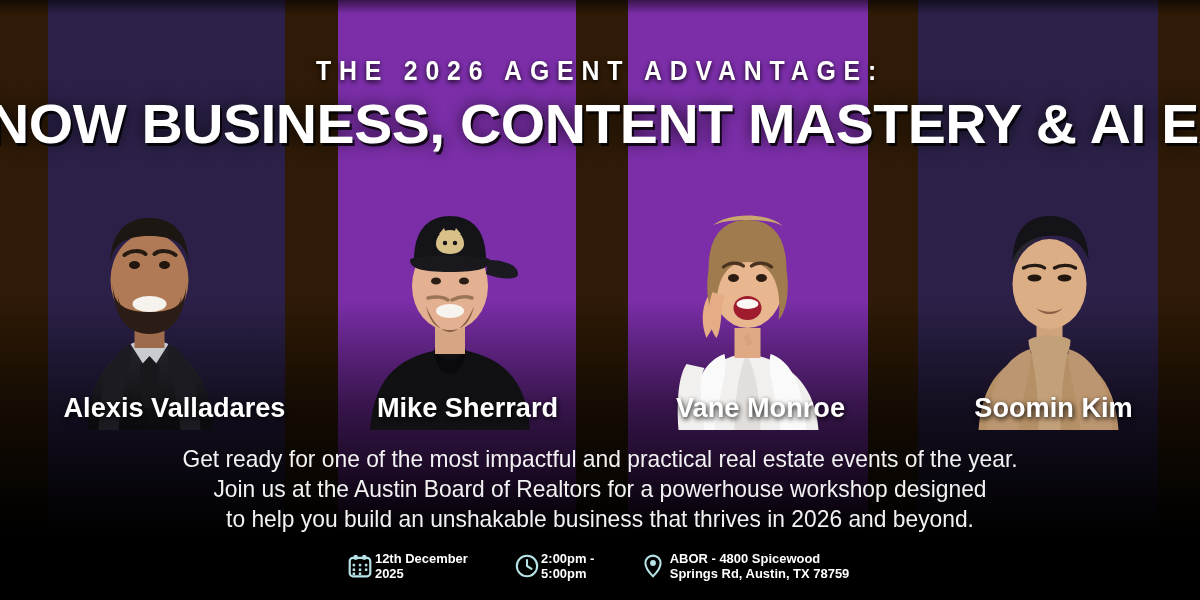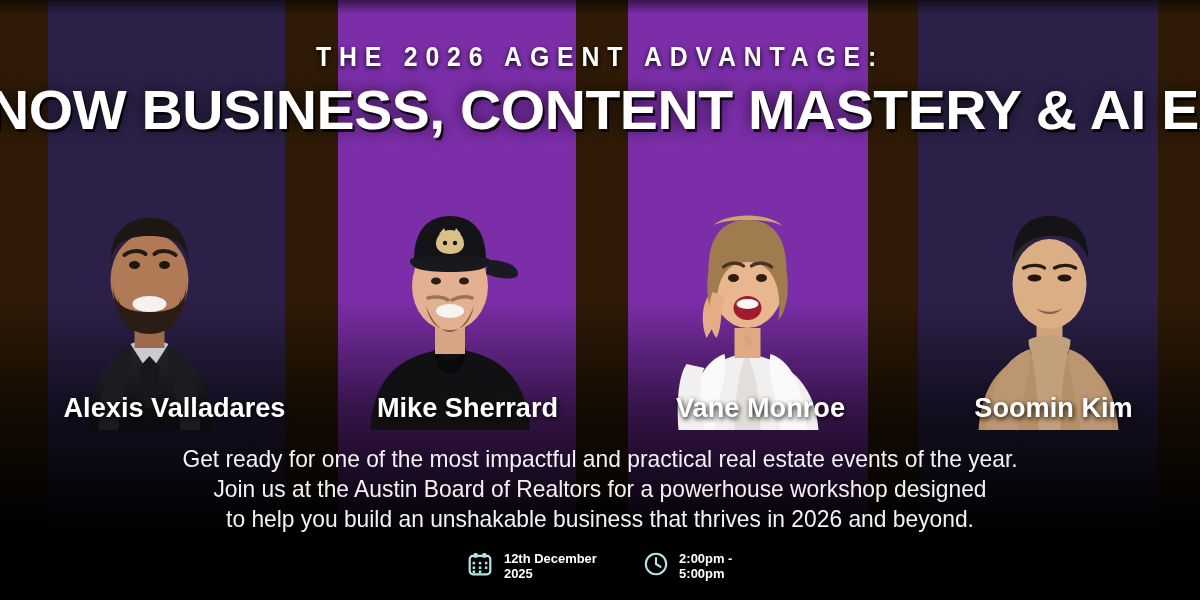--- a/index.html
+++ b/index.html
@@ -10,21 +10,21 @@
 
   
   .stripes { position:absolute; inset:0; display:flex; }
   .stripe { height:100%; }
   .stripe-fade { position:absolute; left:0; right:0; bottom:0; height:300px;
                  background:linear-gradient(to bottom, rgba(0,0,0,0) 0%, rgba(0,0,0,0.55) 35%, #000 78%); }
   .top-vignette { position:absolute; left:0; right:0; top:0; height:14px;
                   background:linear-gradient(to bottom, rgba(0,0,0,0.55), rgba(0,0,0,0)); }
 
   
-  .heads { position:absolute; top:0; left:0; right:0; padding-top:42px; text-align:center; z-index:5; }
+  .heads { position:absolute; top:0; left:0; right:0; padding-top:56px; text-align:center; z-index:5; }
   .kicker { font-family:"Liberation Sans Narrow","Liberation Sans",sans-serif;
             font-weight:bold; font-size:27px; letter-spacing:8.5px; color:#fff;
             transform:scaleX(0.92); text-shadow:0 2px 6px rgba(0,0,0,0.85); }
   .headline { margin-top:9px; font-family:"Liberation Sans Narrow","Liberation Sans",sans-serif;
               font-weight:bold; font-size:56px; line-height:1.0; color:#fff;
               letter-spacing:-0.5px; transform:scaleX(1.02);
               text-shadow:2px 3px 0 rgba(0,0,0,0.8), 0 0 16px rgba(0,0,0,0.7); white-space:nowrap; }
 
   
   .speakers { position:absolute; top:160px; left:0; right:0; height:270px; display:flex; z-index:4; }
@@ -39,21 +39,21 @@
 
   
   .blurb { position:absolute; top:444px; left:0; right:0; z-index:6; text-align:center;
            font-family:"Liberation Sans Narrow","Liberation Sans",sans-serif;
            font-size:24px; line-height:30px; color:#f2f2f2; transform:scaleX(0.95); }
   .blurb div { white-space:nowrap; }
 
   
   .footer { position:absolute; top:551px; left:0; right:0; z-index:6;
             display:flex; justify-content:center; align-items:flex-start; gap:44px; }
-  .finfo { display:flex; align-items:flex-start; gap:9px; }
+  .finfo { display:flex; align-items:center; }
   .ficon { flex:0 0 auto; width:26px; height:26px; color:#b8e4e8; display:block; }
   .ftext { font-family:"Liberation Sans Narrow","Liberation Sans",sans-serif;
            font-weight:bold; font-size:13.5px; line-height:15px; color:#ffffff;
            transform:scaleX(0.96); white-space:nowrap; }
 </style>
 </head>
 <body>
 
 <div class="poster">
 
@@ -209,15 +209,25 @@
       <svg class="ficon" viewBox="0 0 24 24">
         <circle cx="12" cy="12" r="9.4" fill="none" stroke="currentColor" stroke-width="1.9"></circle>
         <path d="M12 6.4 V12 L16.2 14.6" fill="none" stroke="currentColor" stroke-width="1.9" stroke-linecap="round" stroke-linejoin="round"></path>
       </svg>
       <div class="ftext">
         <div>2:00pm -</div>
         <div>5:00pm</div>
       </div>
     </div>
 
+    <div class="finfo">
+      <svg class="ficon" viewBox="0 0 24 24">
+        <path d="M12 2.4 C8.1 2.4 5 5.5 5 9.4 C5 14.3 12 21.6 12 21.6 C12 21.6 19 14.3 19 9.4 C19 5.5 15.9 2.4 12 2.4 Z" fill="none" stroke="currentColor" stroke-width="1.9" stroke-linejoin="round"></path>
+        <circle cx="12" cy="9.2" r="2.7" fill="currentColor"></circle>
+      </svg>
+      <div class="ftext">
+        <div>ABOR - 4800 Spicewood</div>
+        <div>Springs Rd, Austin, TX 78759</div>
+      </div>
+    </div>
 
   </div>
 </div>
 
 </body></html>

